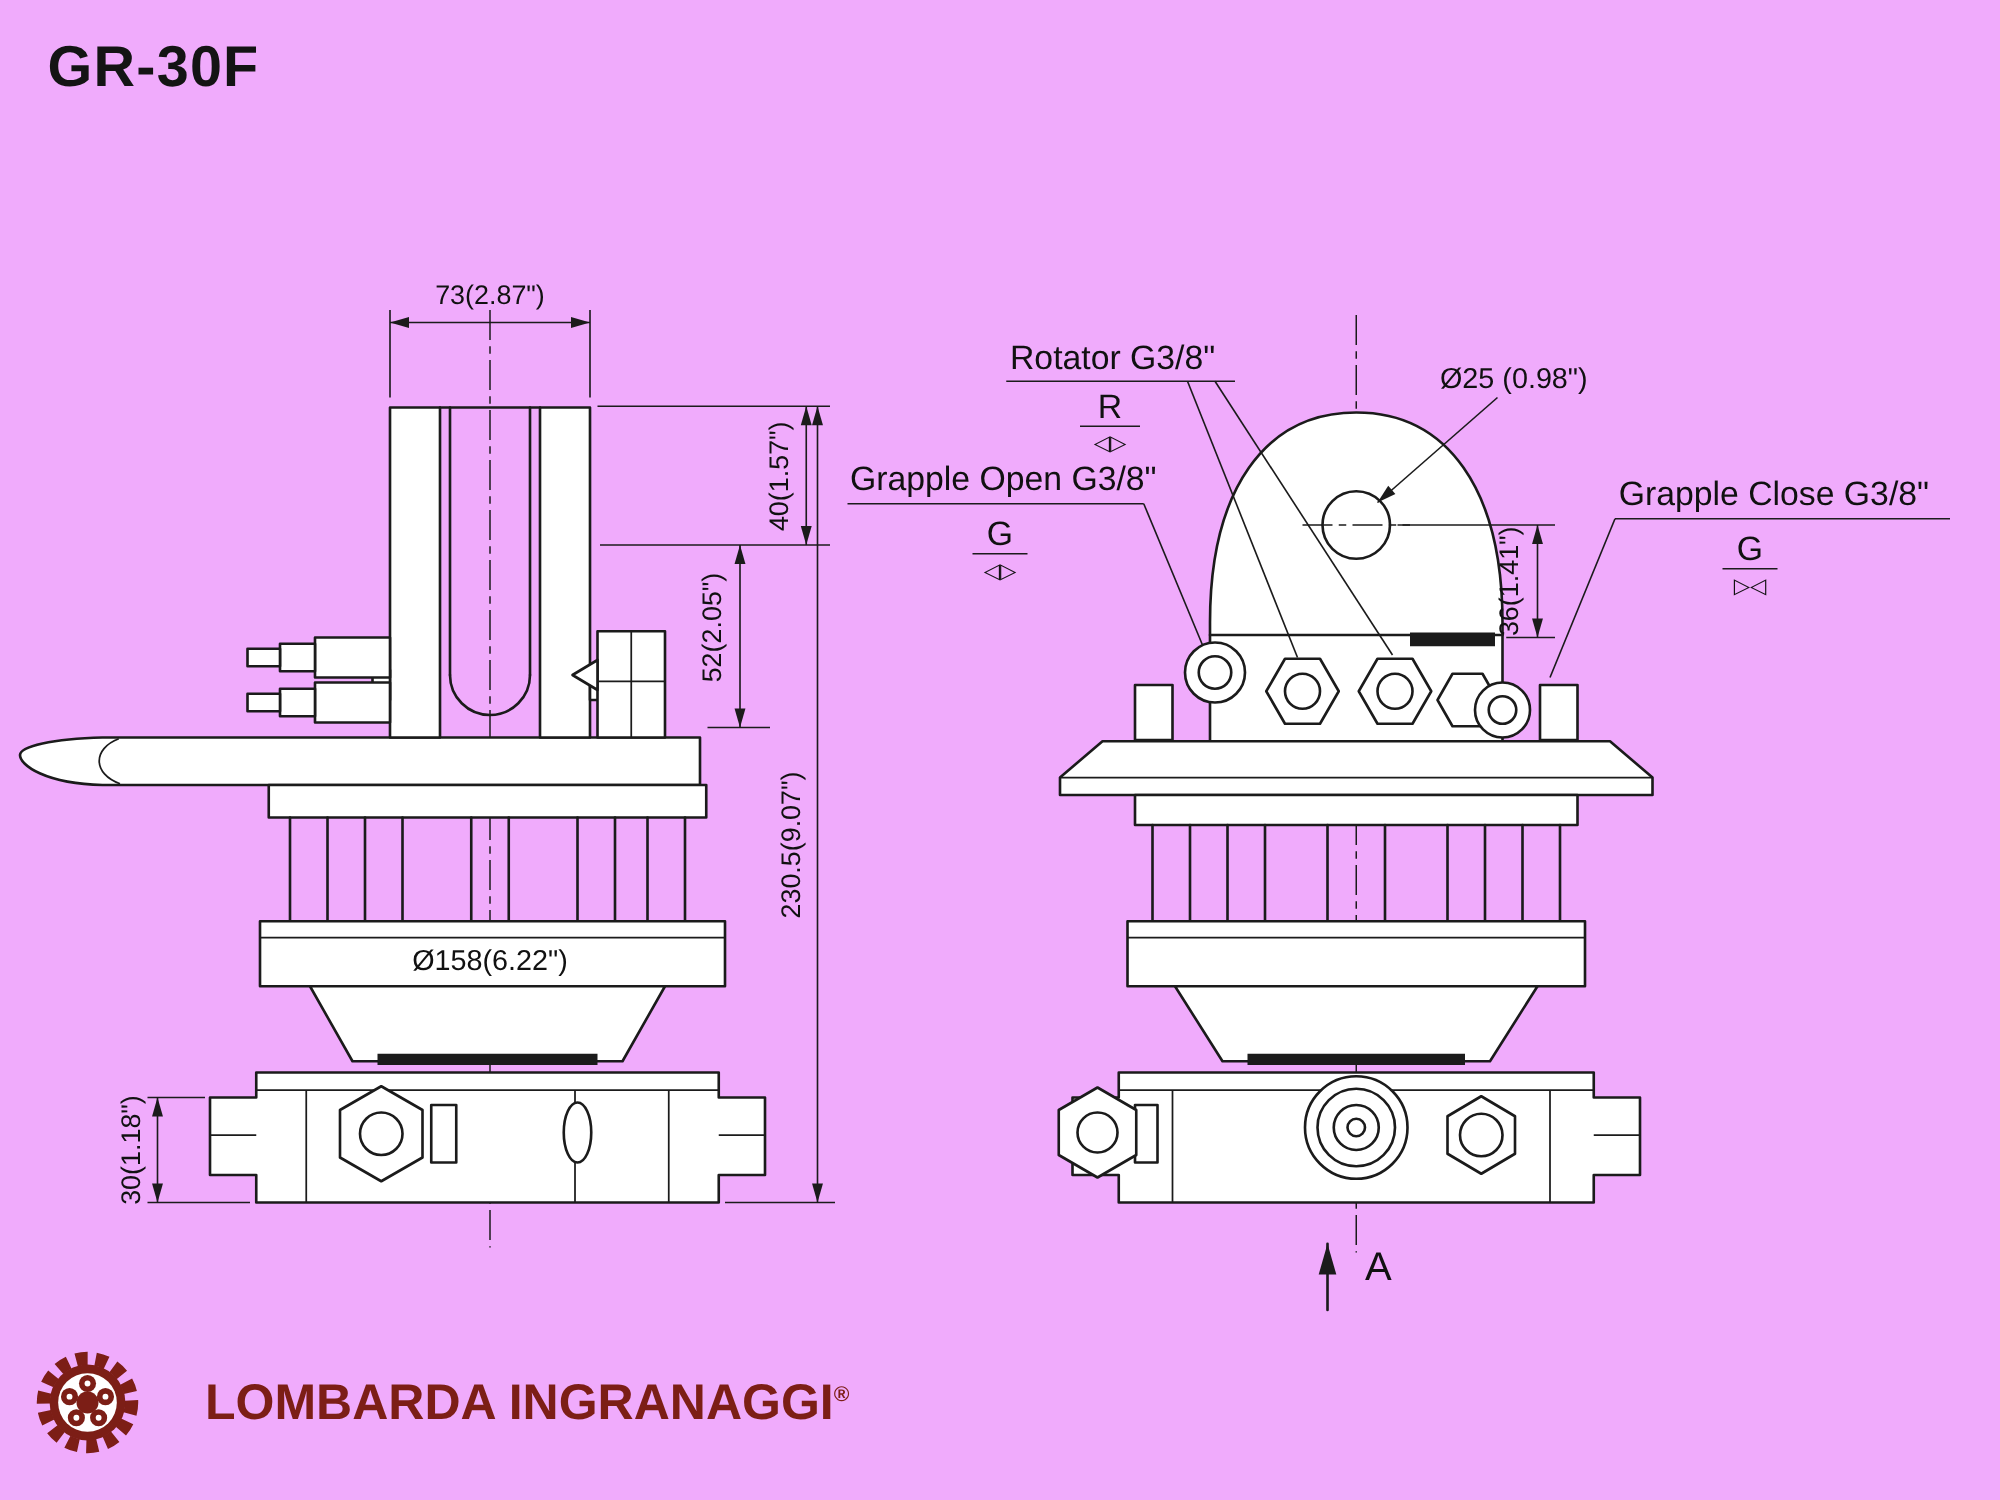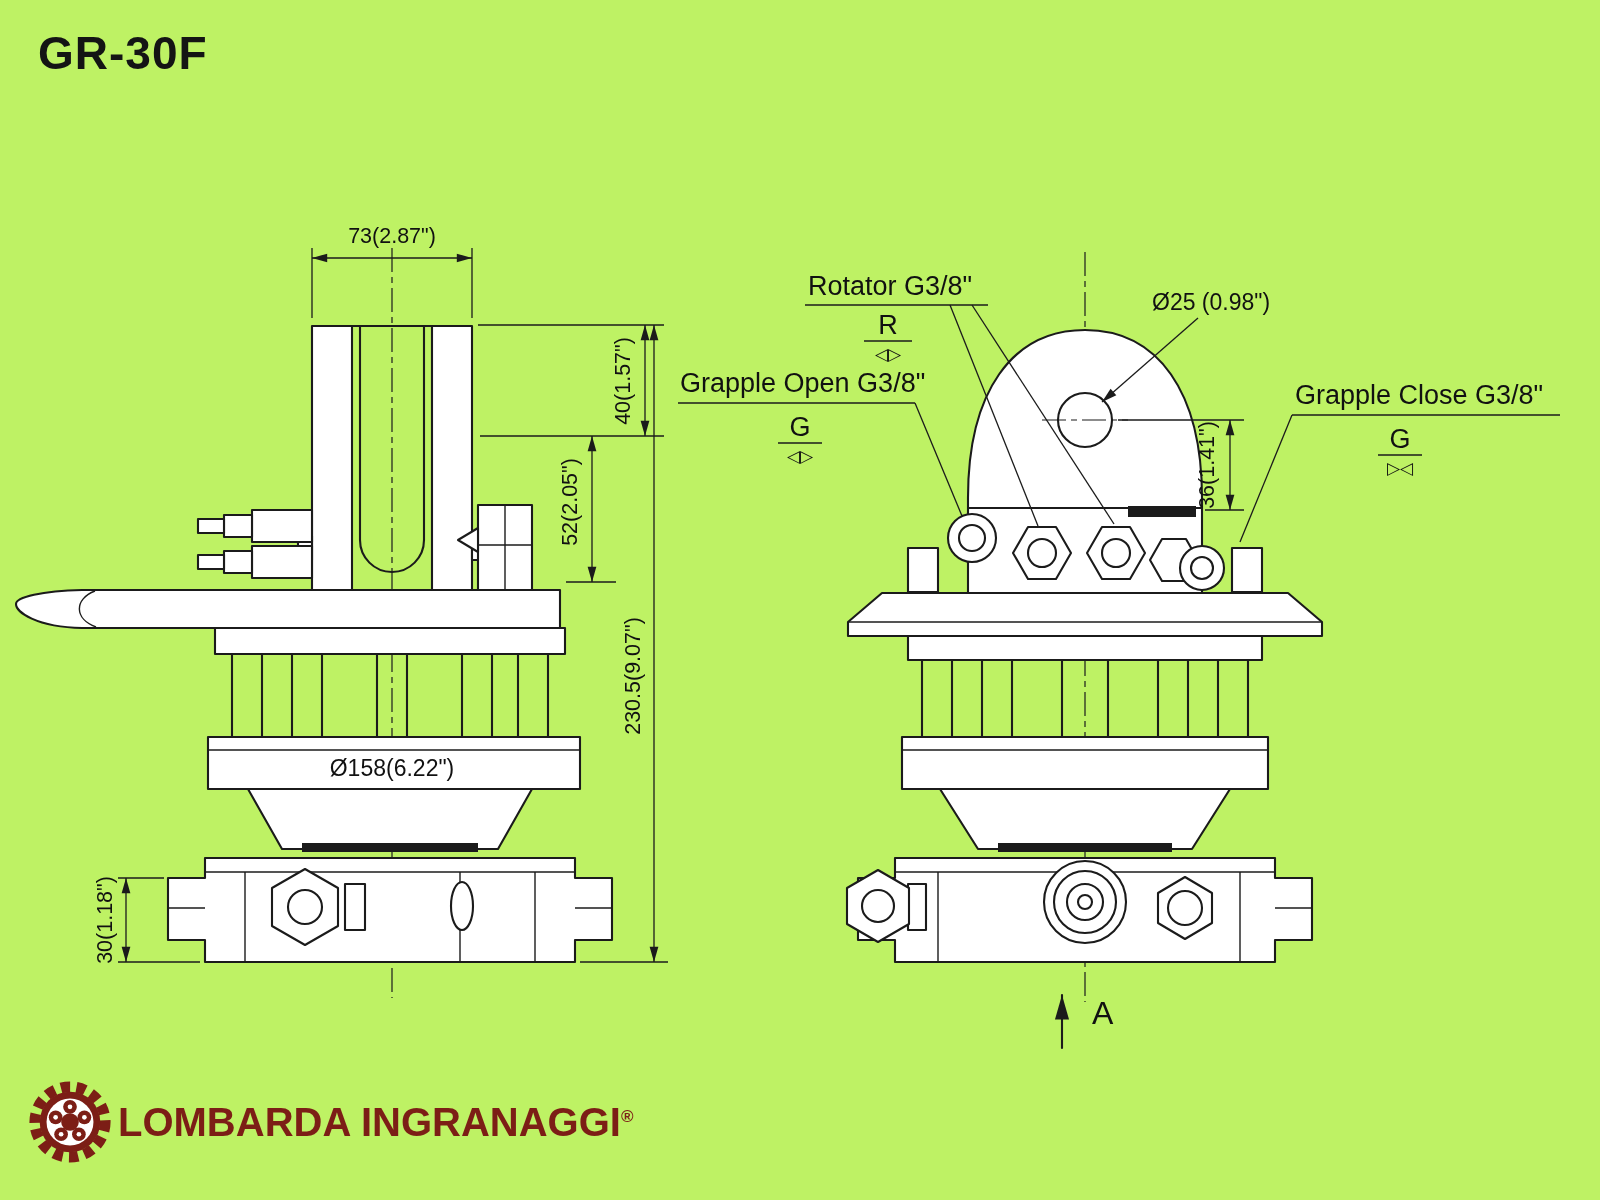--- a/index.html
+++ b/index.html
@@ -1,22 +1,22 @@
 <!DOCTYPE html>
 <html><head>
 <meta charset="utf-8">
 <style>
   html,body{margin:0;padding:0;background:#fff;}
-  .page{position:relative;width:1600px;height:1200px;background:#bef264;overflow:hidden;
+  .page{position:relative;width:1600px;height:1200px;background:#f0abfc;overflow:hidden;
         font-family:"Liberation Sans",sans-serif;}
   .title{position:absolute;top:26px;left:38px;font-size:46px;font-weight:bold;color:#141414;
          letter-spacing:1px;}
   svg.drawing{position:absolute;top:0;left:0;}
   .logo{position:absolute;left:26px;top:1078px;display:flex;align-items:center;gap:4px;color:#7c1e16;}
-  .logo-text{font-size:40px;font-weight:bold;white-space:nowrap;}
+  .logo-text{font-size:40px;font-weight:bold;white-space:nowrap;margin-left:46px;}
   .logo-text sup{font-size:17px;vertical-align:super;font-weight:bold;}
   
   .ol{stroke:#1b1b1b;fill:none;stroke-width:2.1;stroke-linejoin:round;stroke-linecap:round;}
   .olf{stroke:#1b1b1b;fill:#ffffff;stroke-width:2.1;stroke-linejoin:round;}
   .thin{stroke:#1b1b1b;fill:none;stroke-width:1.4;}
   .cl{stroke:#1b1b1b;fill:none;stroke-width:1.2;stroke-dasharray:24 5 6 5;}
   .dim{stroke:#1b1b1b;fill:none;stroke-width:1.3;}
   .dark{fill:#1b1b1b;stroke:none;}
   .t{fill:#111;stroke:none;font-family:"Liberation Sans",sans-serif;font-size:21.5px;}
   .tm{fill:#111;stroke:none;font-family:"Liberation Sans",sans-serif;font-size:23px;}

